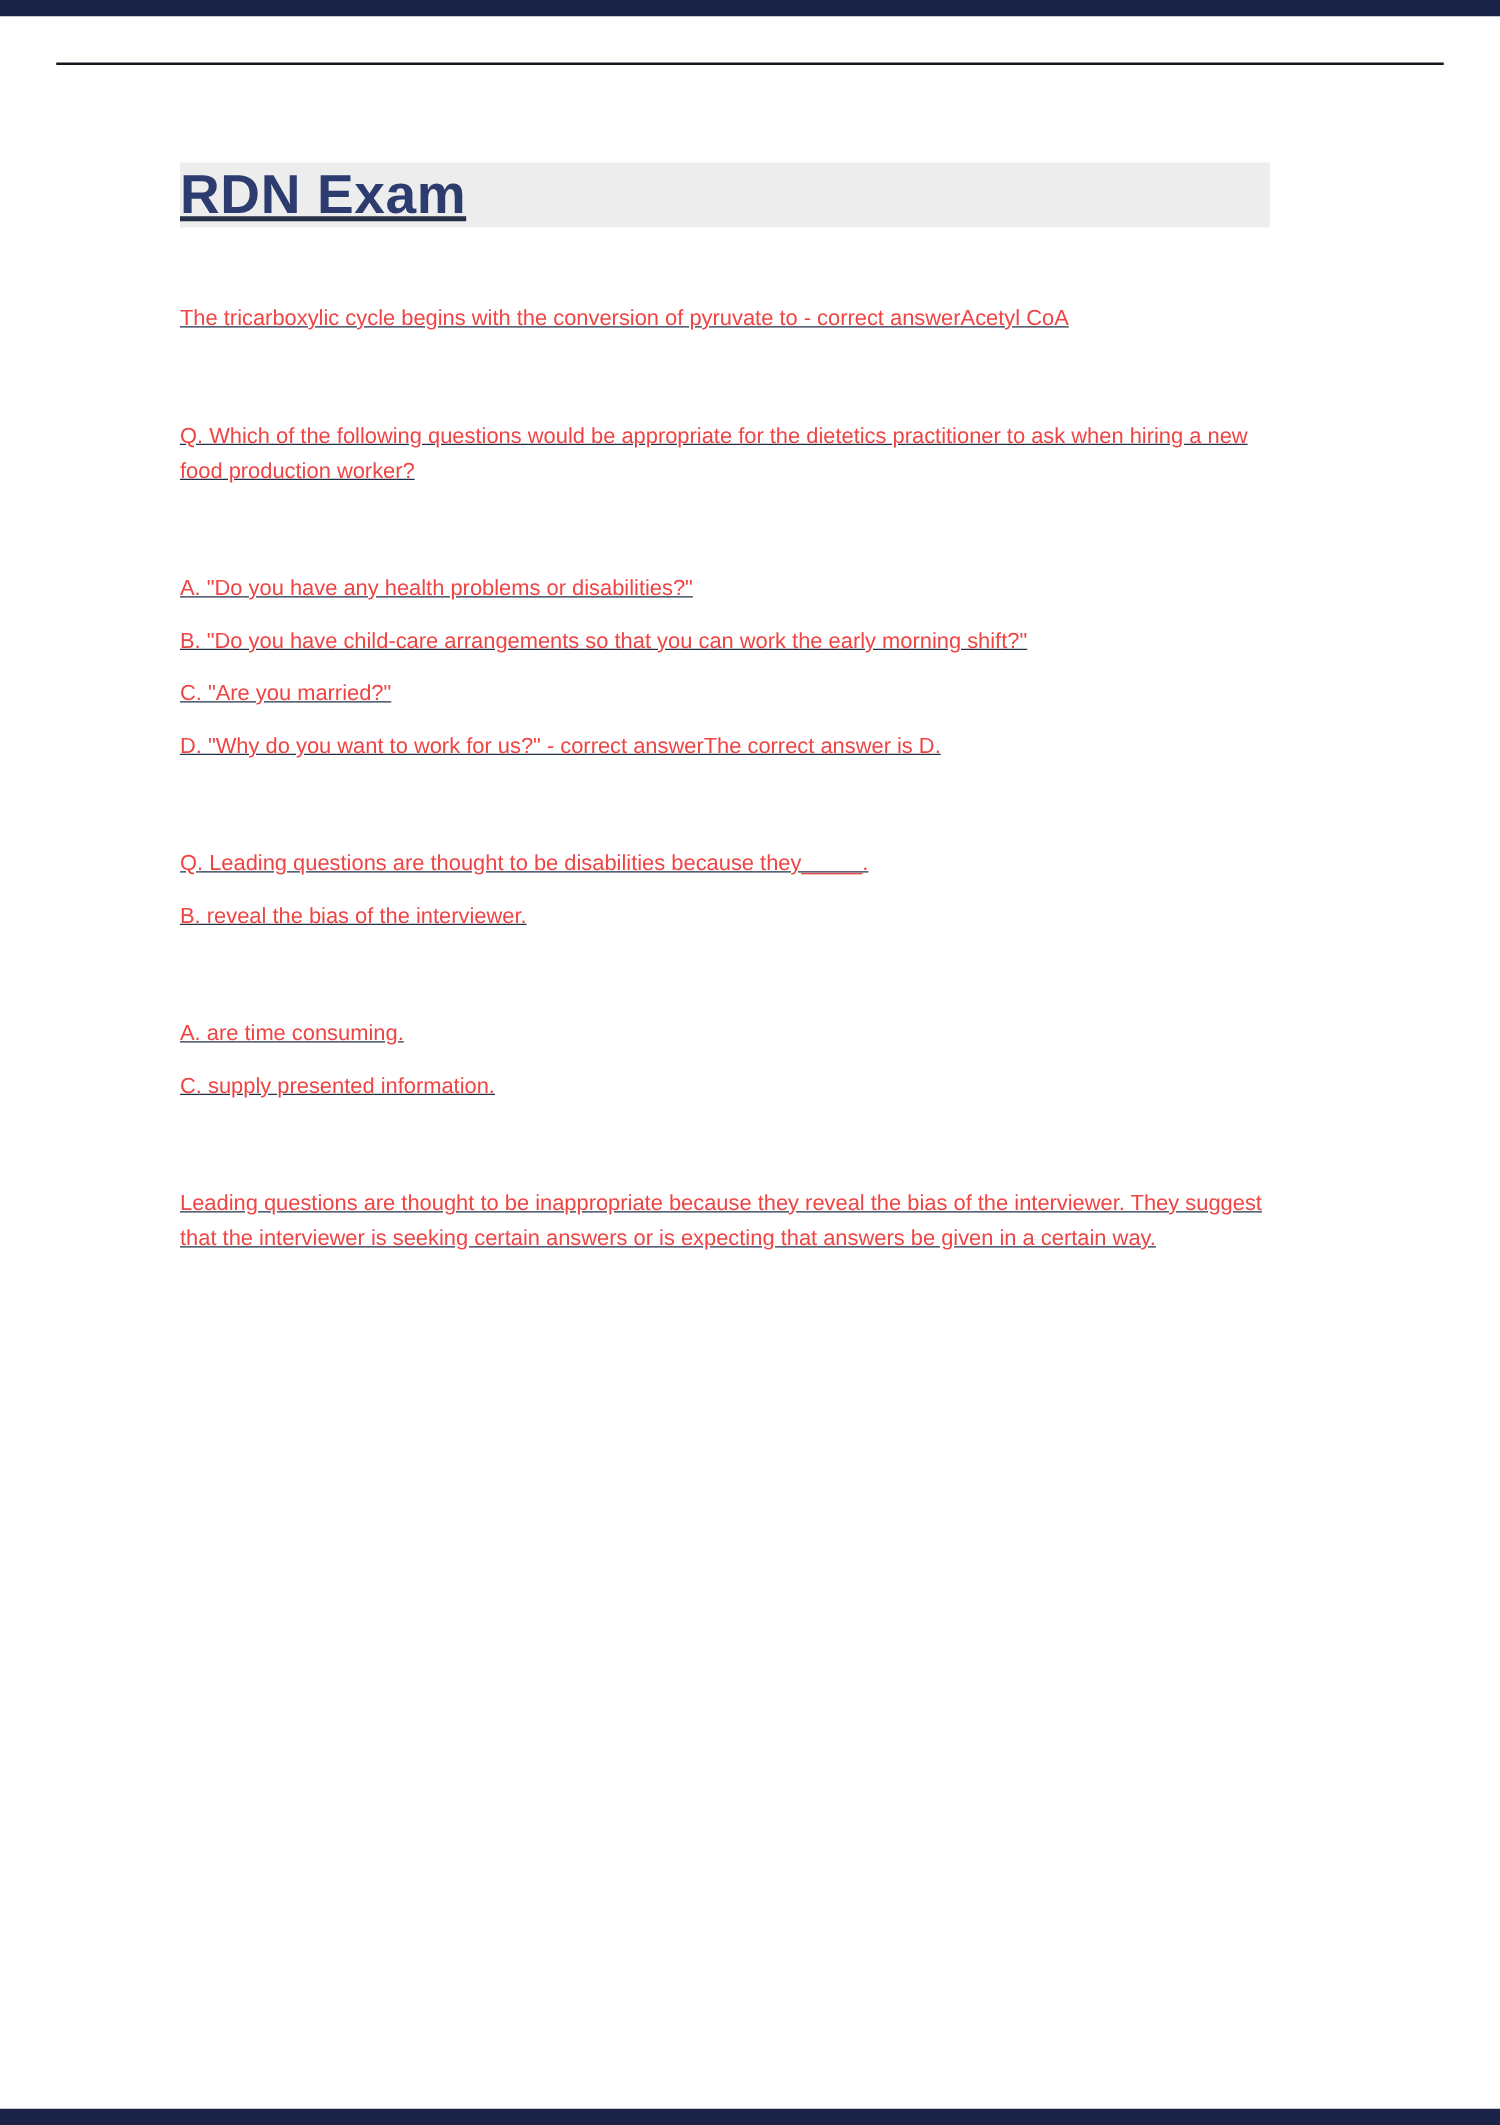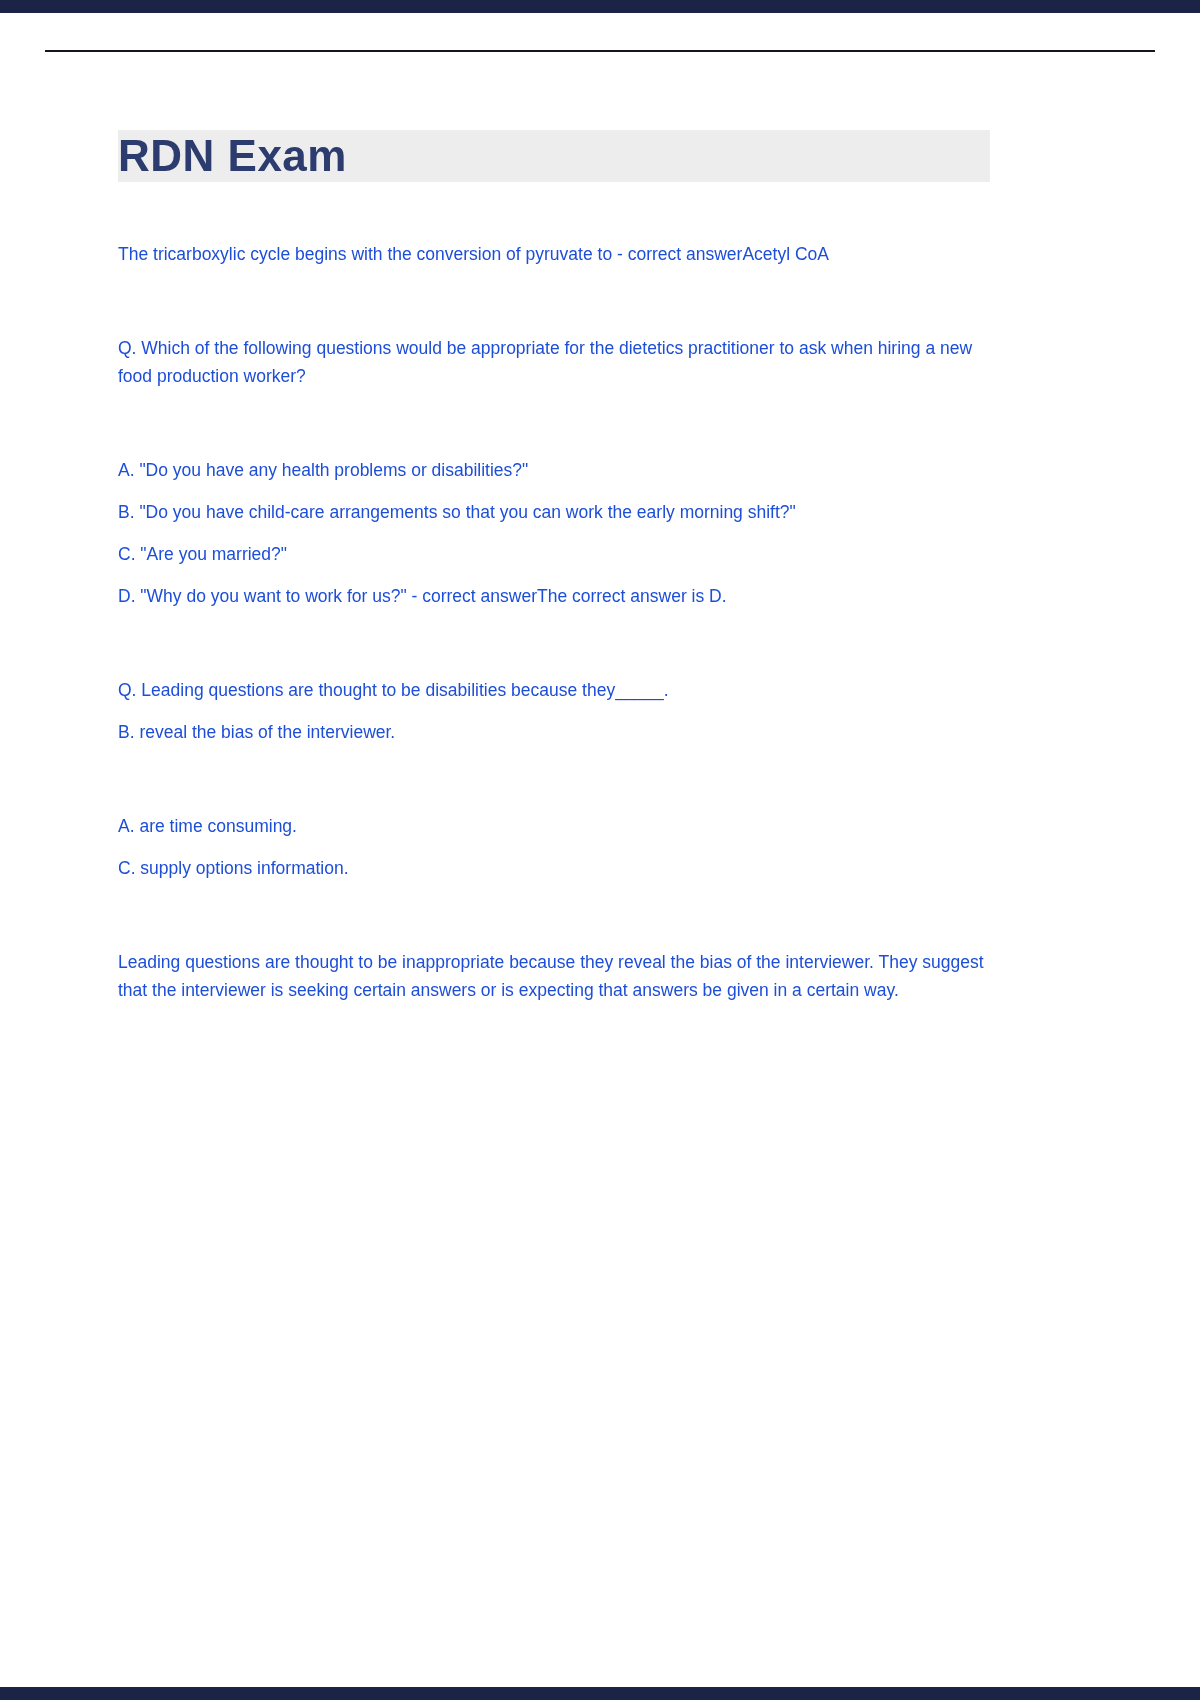--- a/index.html
+++ b/index.html
@@ -28,39 +28,40 @@
   .header-rule {
     position: absolute;
     top: 50px;
     left: 45px;
     width: 1110px;
     border-top: 2px solid #15151f;
   }
   .content {
     position: absolute;
     top: 130px;
-    left: 118px;
+    left: 144px;
     width: 872px;
+    text-decoration: underline;
   }
   .doc-title {
     display: block;
     margin: 0 0 36px 0;
     width: 100%;
     background: #ededee;
     color: #2d3c6e;
     font-size: 44px;
     line-height: 52px;
     font-weight: bold;
     letter-spacing: 0.5px;
   }
   .para {
     margin: 0;
     font-size: 17.5px;
     line-height: 28px;
-    color: #1d4ed8;
+    color: #ef4444;
   }
   .para.block { margin-top: 66px; }
   .para.line  { margin-top: 14px; }
   .para.first { margin-top: 58px; }
 </style>
 </head>
 <body>
 
 <div class="page">
 
@@ -85,21 +86,21 @@
     <p class="para line">D. "Why do you want to work for us?" - correct answerThe correct answer is D.</p>
 
 
 
     <p class="para block">Q. Leading questions are thought to be disabilities because they_____.</p>
 
     <p class="para line">B. reveal the bias of the interviewer.</p>
 
     <p class="para block">A. are time consuming.</p>
 
-    <p class="para line">C. supply options information.</p>
+    <p class="para line">C. supply presented information.</p>
 
 
     <p class="para block">Leading questions are thought to be inappropriate because they reveal the bias of the interviewer. They suggest that the interviewer is seeking certain answers or is expecting that answers be given in a certain way.</p>
 
   </div>
 
   <div class="edge-bar bottom"></div>
 
 </div>
 

